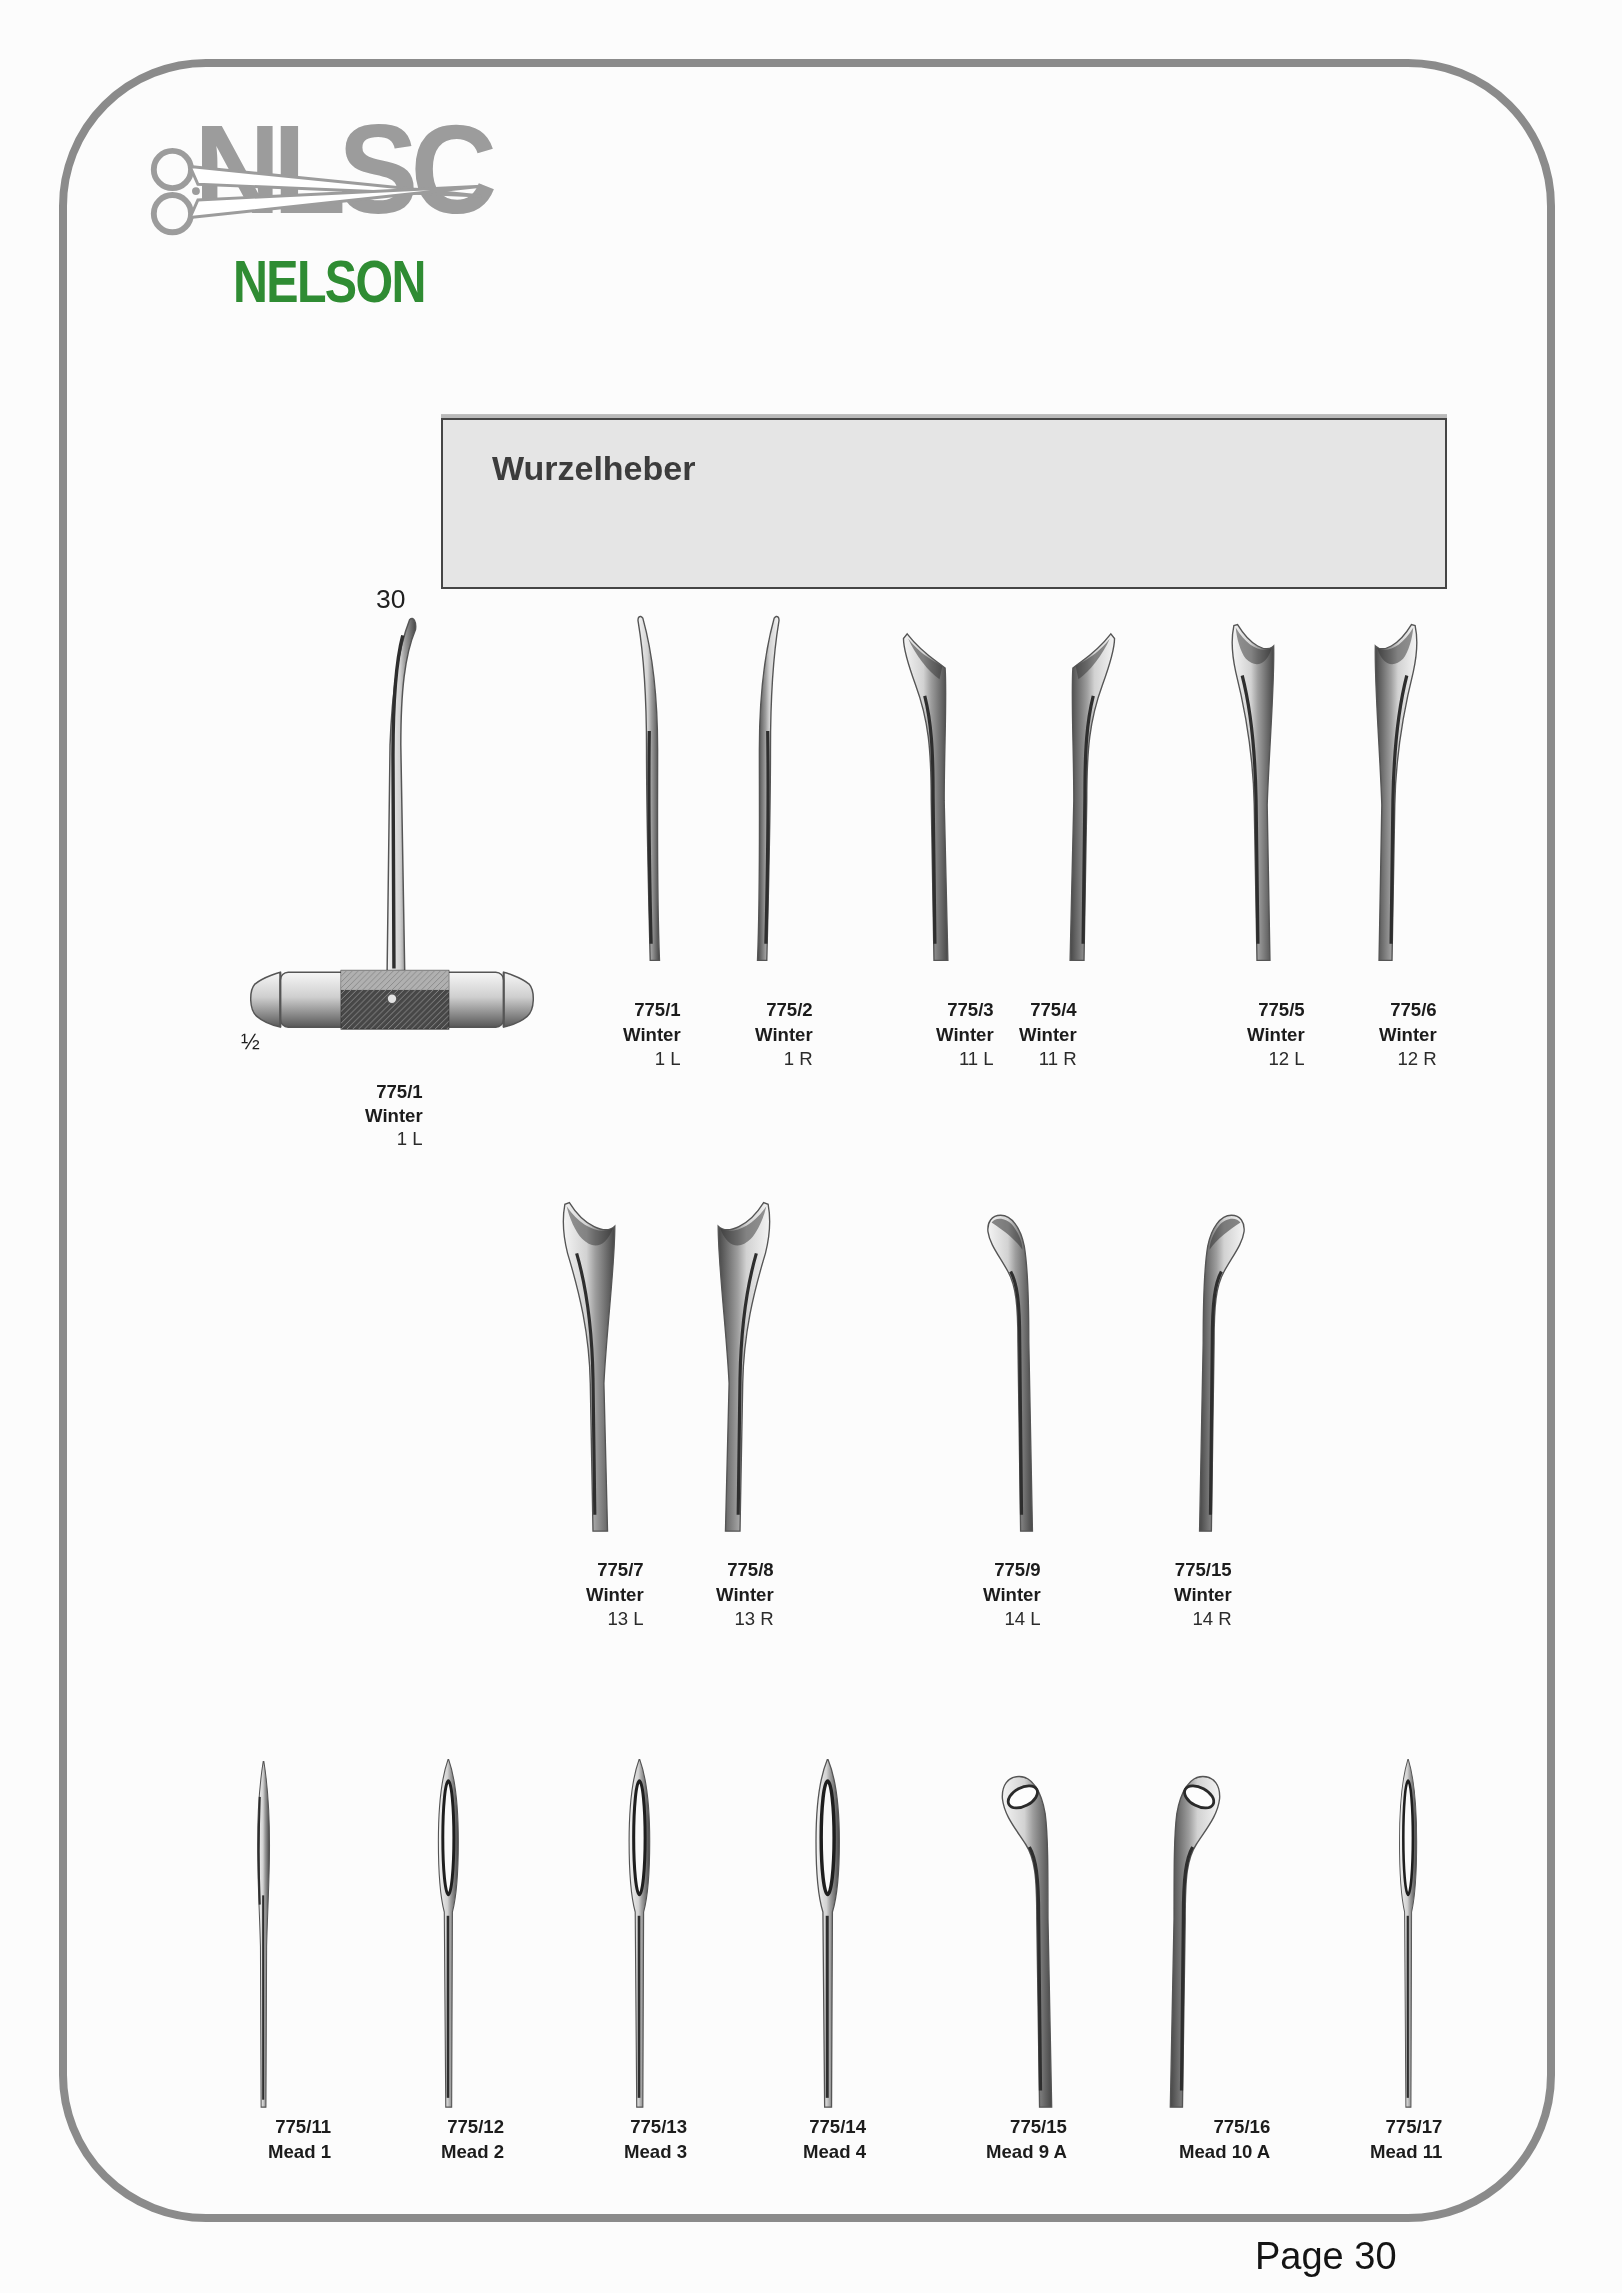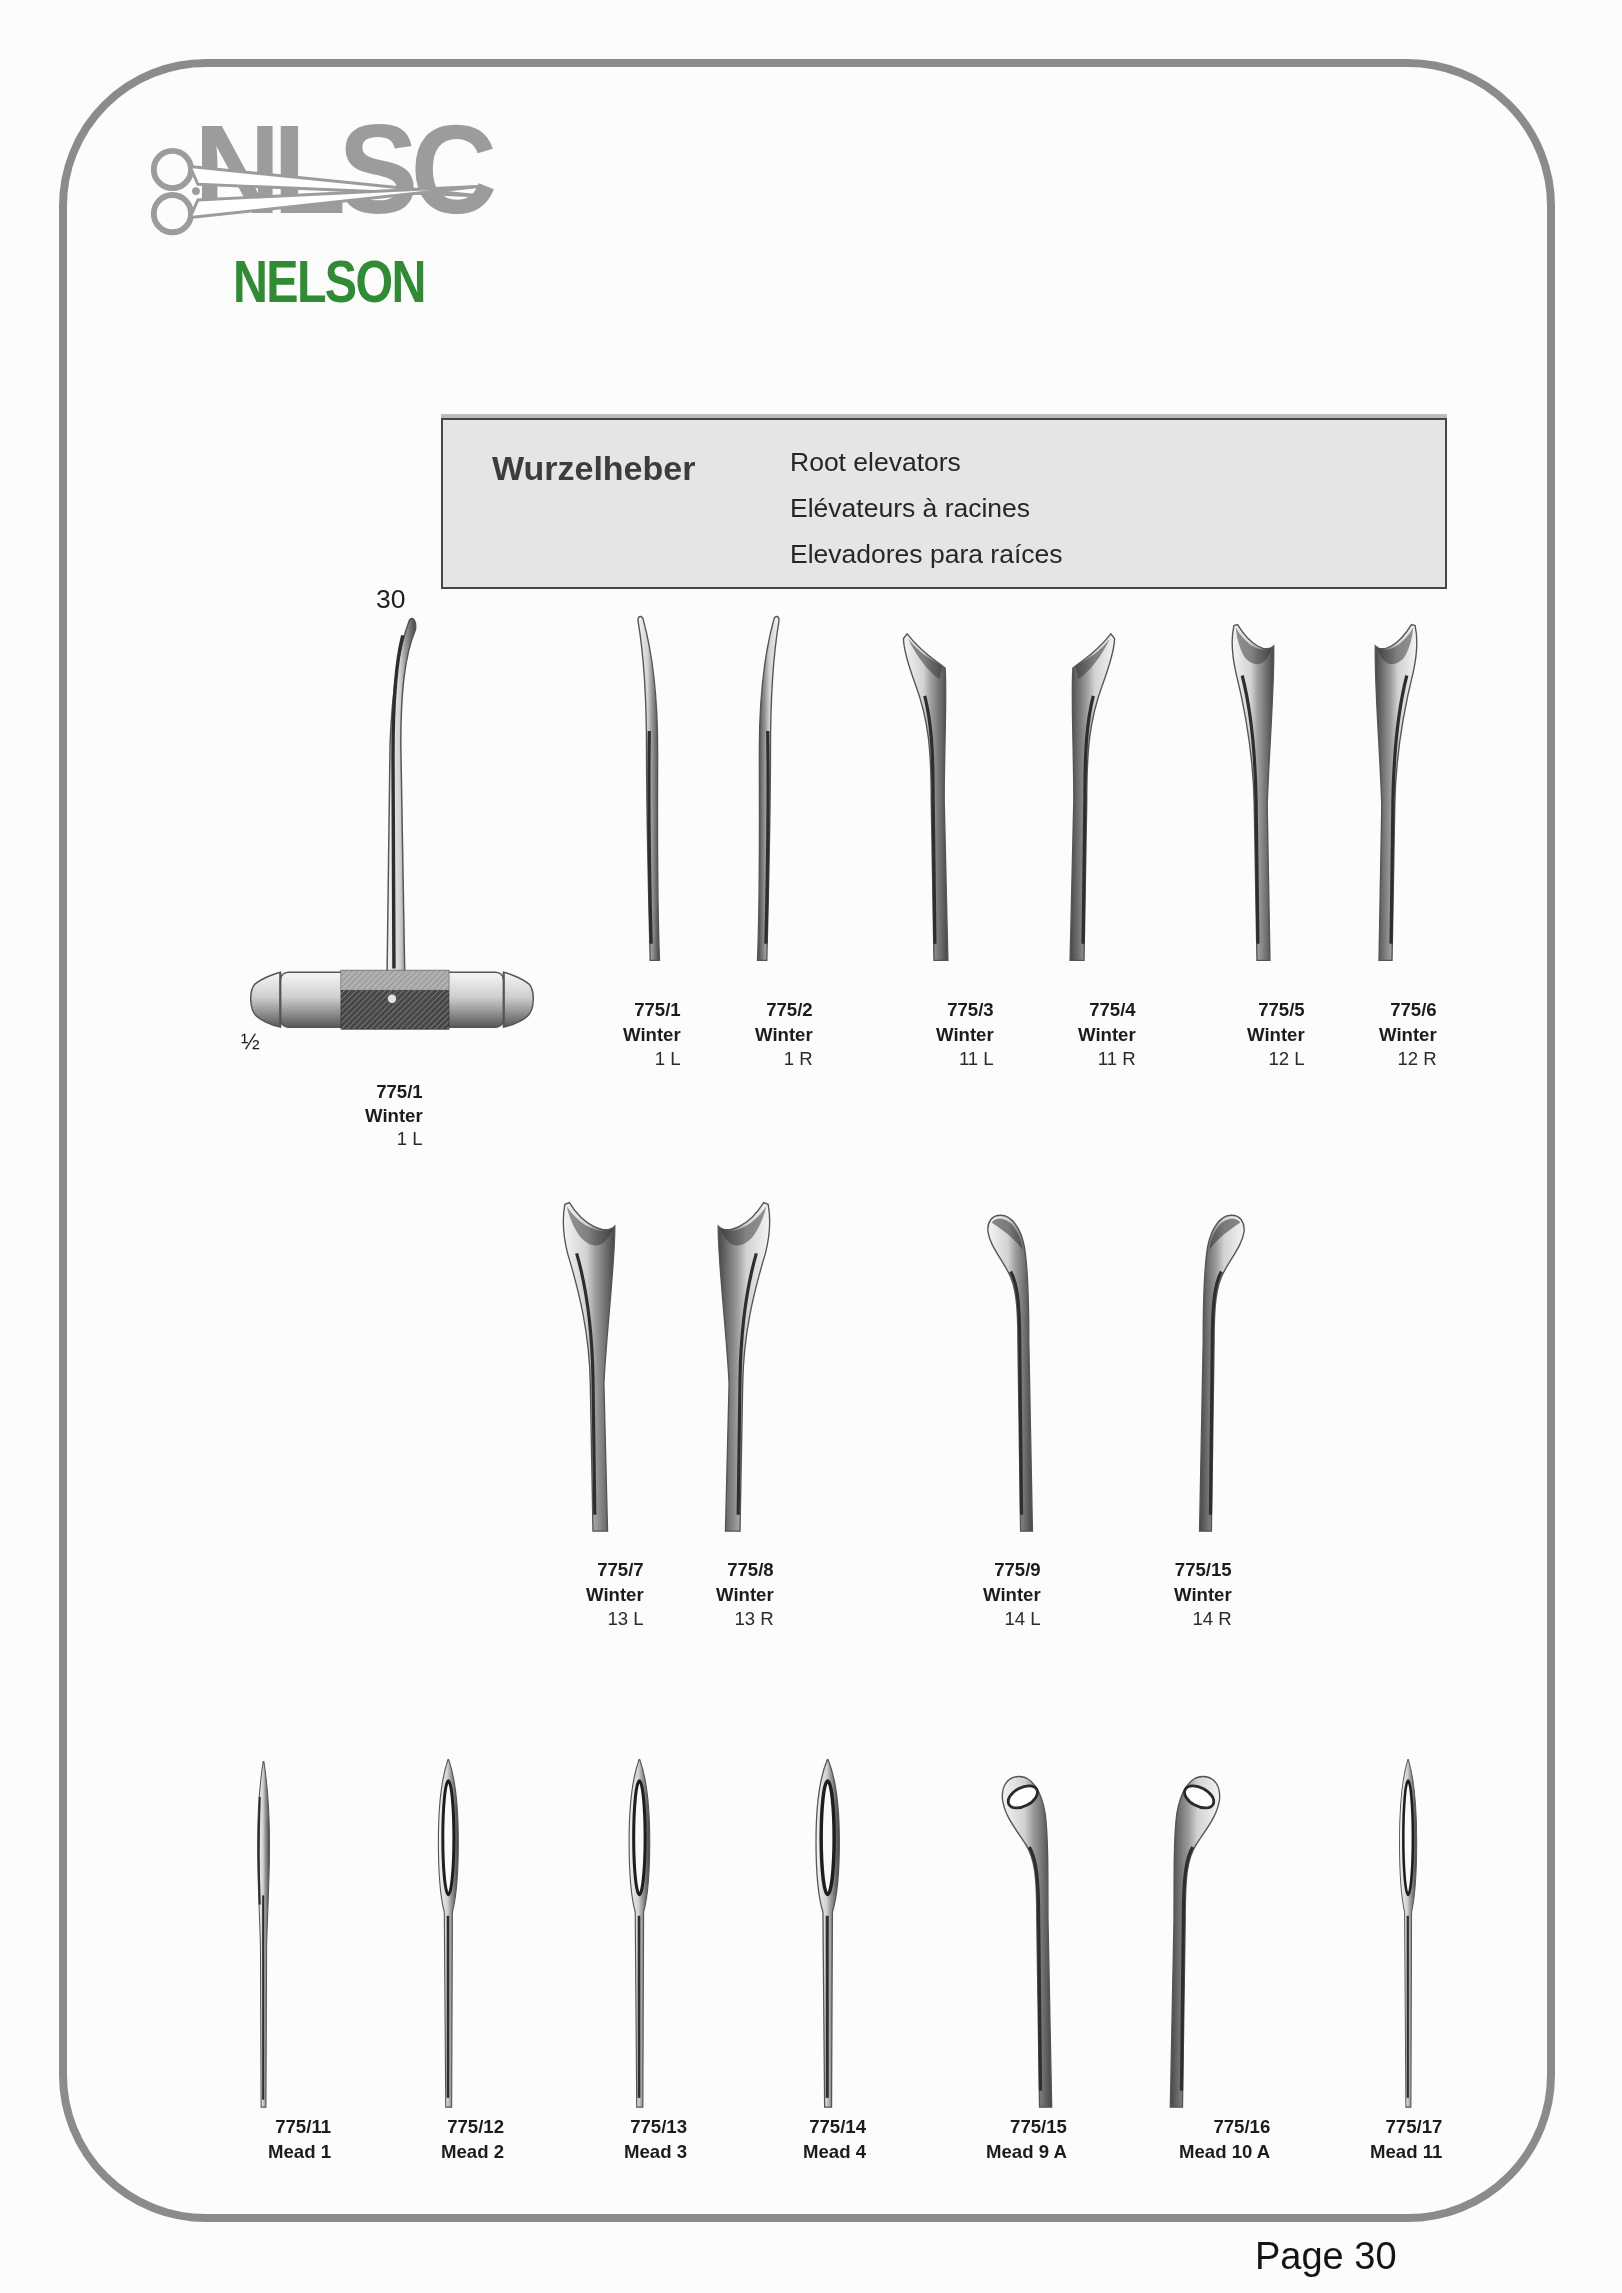--- a/index.html
+++ b/index.html
@@ -119,25 +119,20 @@
   <circle cx="30" cy="25" r="19" fill="none" stroke="#9c9c9c" stroke-width="6"></circle>
   <circle cx="30" cy="70" r="19" fill="none" stroke="#9c9c9c" stroke-width="6"></circle>
   <path d="M48,22 L345,52 L56,40 Z" fill="#ffffff" stroke="#9c9c9c" stroke-width="3"></path>
   <path d="M48,74 L345,42 L56,56 Z" fill="#ffffff" stroke="#9c9c9c" stroke-width="3"></path>
   <circle cx="54" cy="47" r="4" fill="#9c9c9c"></circle>
 </svg>
 <div class="logo-brand">NELSON</div>
 
 <div class="title-box">
   <div class="title-de">Wurzelheber</div>
-  <div class="title-col">
-    <div>Root elevators</div>
-    <div>Elévateurs à racines</div>
-    <div>Elevadores para raíces</div>
-  </div>
 </div>
 
 <div class="mini-label" style="left:376px;top:584px;text-align:center;">30</div>
 <svg class="art" style="left:245px;top:608px;" width="294" height="426" viewBox="0 0 300 435">
   <path d="M168,12 C157,40 150,85 148,140 L145,372 L163,372 L159,140 C159,85 163,48 174,22 C175,14 172,8 168,12 Z" fill="url(#met)" stroke="#555" stroke-width="1.5"></path>
   <path d="M152,368 L151,150 C151,95 154,55 161,28" stroke="#2e2e2e" stroke-width="3.5" fill="none"></path>
   <path d="M10,384 C20,376 36,372 36,372 L36,428 C36,428 20,424 12,417 C4,410 4,391 10,384 Z" fill="url(#metV)" stroke="#555" stroke-width="1.5"></path>
   <path d="M290,384 C280,376 264,372 264,372 L264,428 C264,428 280,424 288,417 C296,410 296,391 290,384 Z" fill="url(#metV)" stroke="#555" stroke-width="1.5"></path>
   <rect x="36" y="372" width="228" height="56" rx="8" fill="url(#metV)" stroke="#555" stroke-width="1.5"></rect>
   <rect x="98" y="370" width="110" height="60" fill="#474747" stroke="#333"></rect>
@@ -181,21 +176,21 @@
 <div class="cap" style="left:755px;top:998px;">
   <div>775/2</div>
   <div>Winter</div>
   <div class="size">1 R</div>
 </div>
 <div class="cap" style="left:936px;top:998px;">
   <div>775/3</div>
   <div>Winter</div>
   <div class="size">11 L</div>
 </div>
-<div class="cap" style="left:1078px;top:998px;">
+<div class="cap" style="left:1019px;top:998px;">
   <div>775/4</div>
   <div>Winter</div>
   <div class="size">11 R</div>
 </div>
 <div class="cap" style="left:1247px;top:998px;">
   <div>775/5</div>
   <div>Winter</div>
   <div class="size">12 L</div>
 </div>
 <div class="cap" style="left:1379px;top:998px;">

